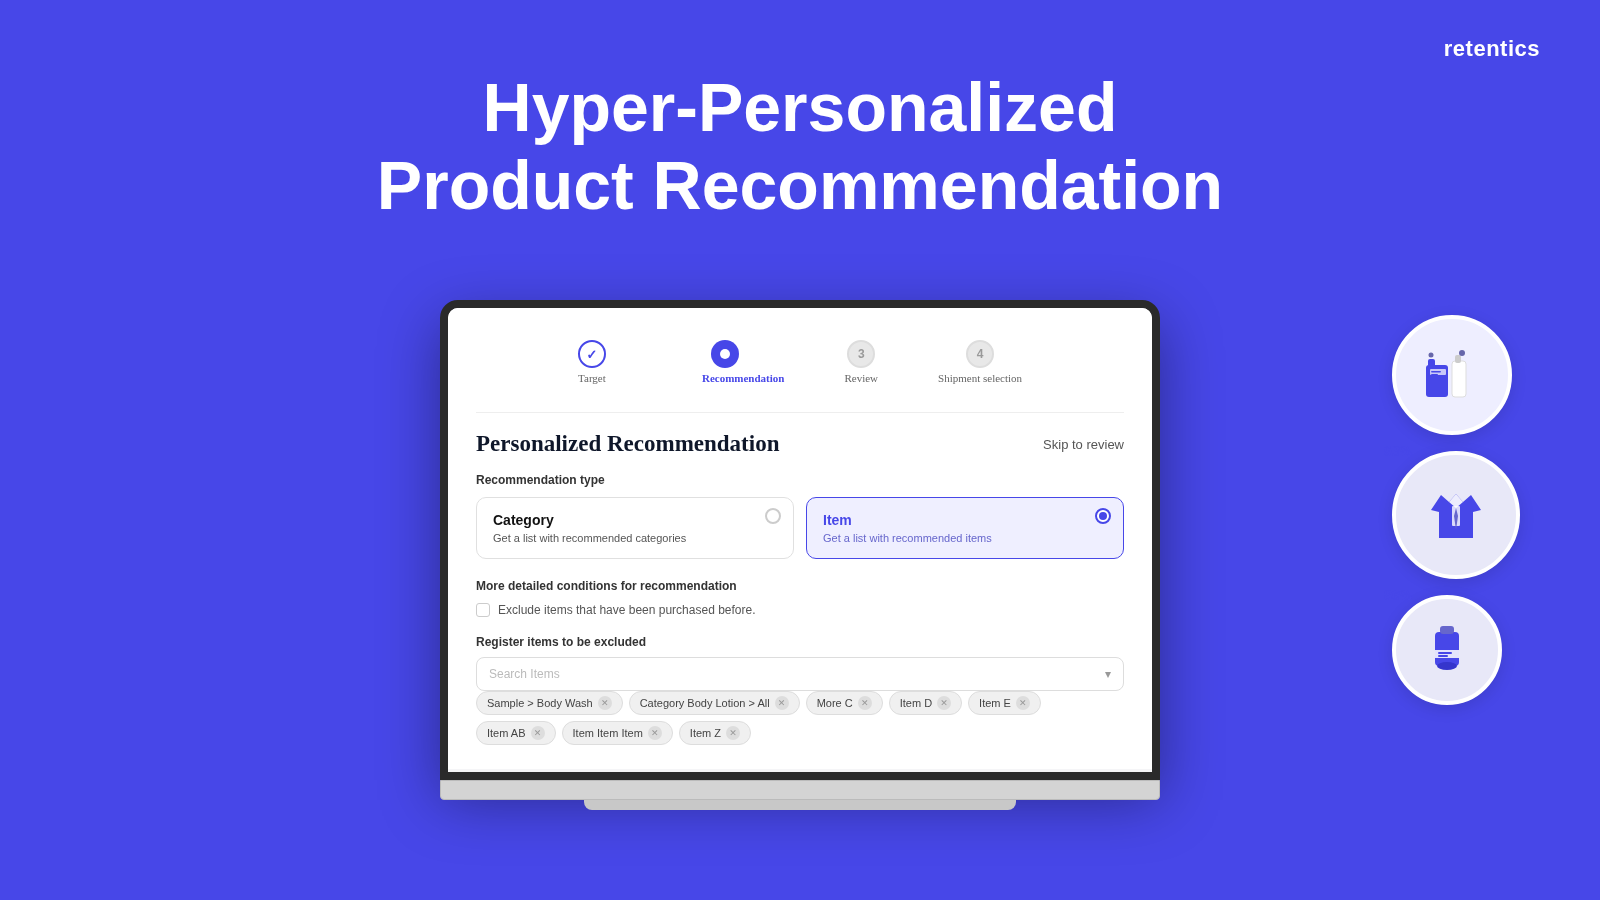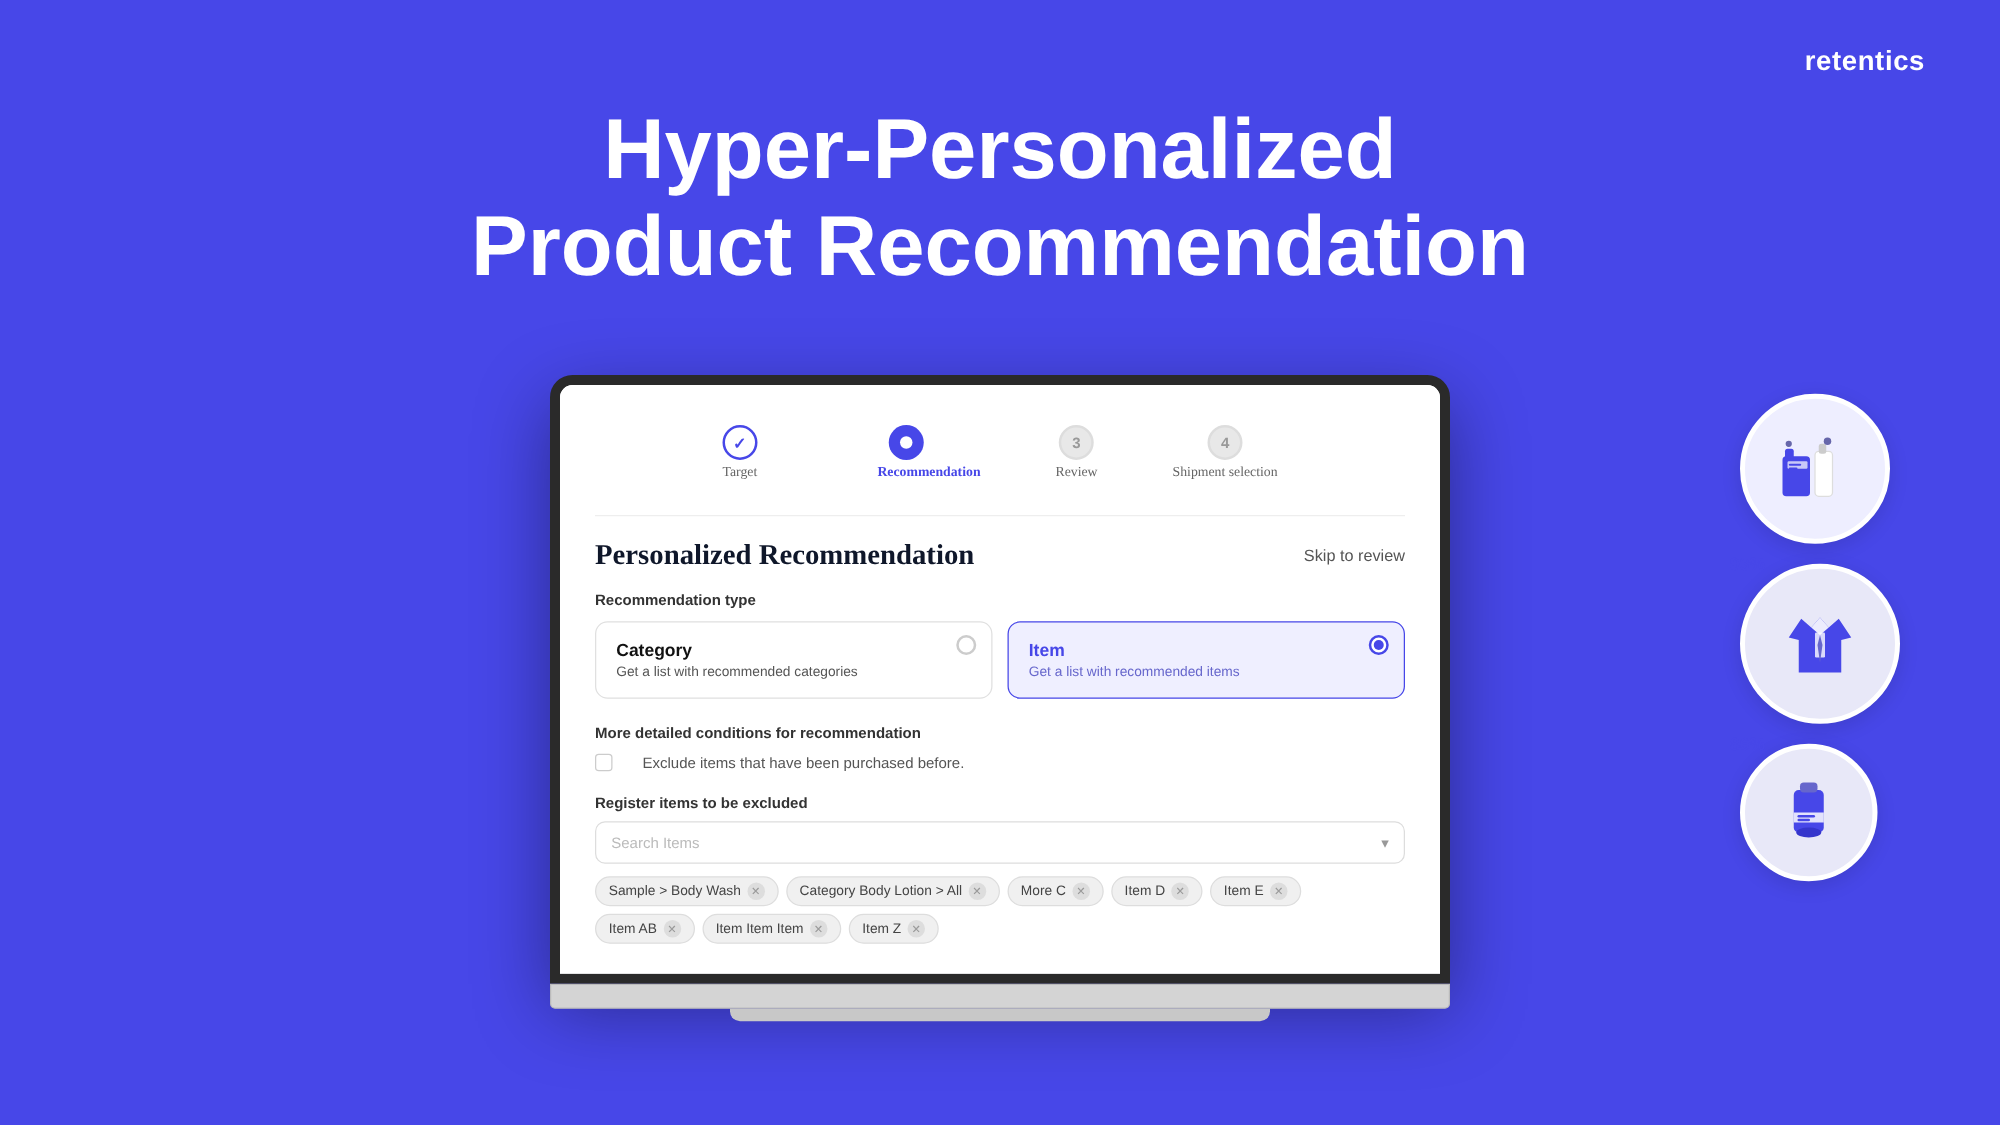--- a/index.html
+++ b/index.html
@@ -19,21 +19,21 @@
       right: 60px;
       color: #fff;
       font-size: 22px;
       font-weight: 700;
       letter-spacing: 0.5px;
     }
 
     
     .hero-title {
       position: absolute;
-      top: 80px;
+      top: 68px;
       left: 0; right: 0;
       text-align: center;
       color: #fff;
     }
     .hero-title h1 {
       font-size: 68px;
       font-weight: 800;
       line-height: 1.15;
     }
 
@@ -208,21 +208,21 @@
     
     .conditions-label {
       font-size: 12px;
       font-weight: 600;
       color: #333;
       margin-bottom: 10px;
     }
     .checkbox-row {
       display: flex;
       align-items: center;
-      gap: 24px;
+      gap: 8px;
       margin-bottom: 18px;
     }
     .checkbox-box {
       width: 14px;
       height: 14px;
       border: 1.5px solid #ccc;
       border-radius: 3px;
       background: #fff;
     }
     .checkbox-label {
@@ -240,21 +240,20 @@
     .search-box {
       width: 100%;
       border: 1.5px solid #ddd;
       border-radius: 8px;
       padding: 9px 12px;
       font-size: 12px;
       color: #aaa;
       display: flex;
       justify-content: space-between;
       align-items: flex-end;
-      margin-bottom: 10px;
       background: #fff;
       gap: 25px;
     }
     .chevron-icon {
       color: #999;
       font-size: 12px;
     }
 
     
     .tags-wrap {

